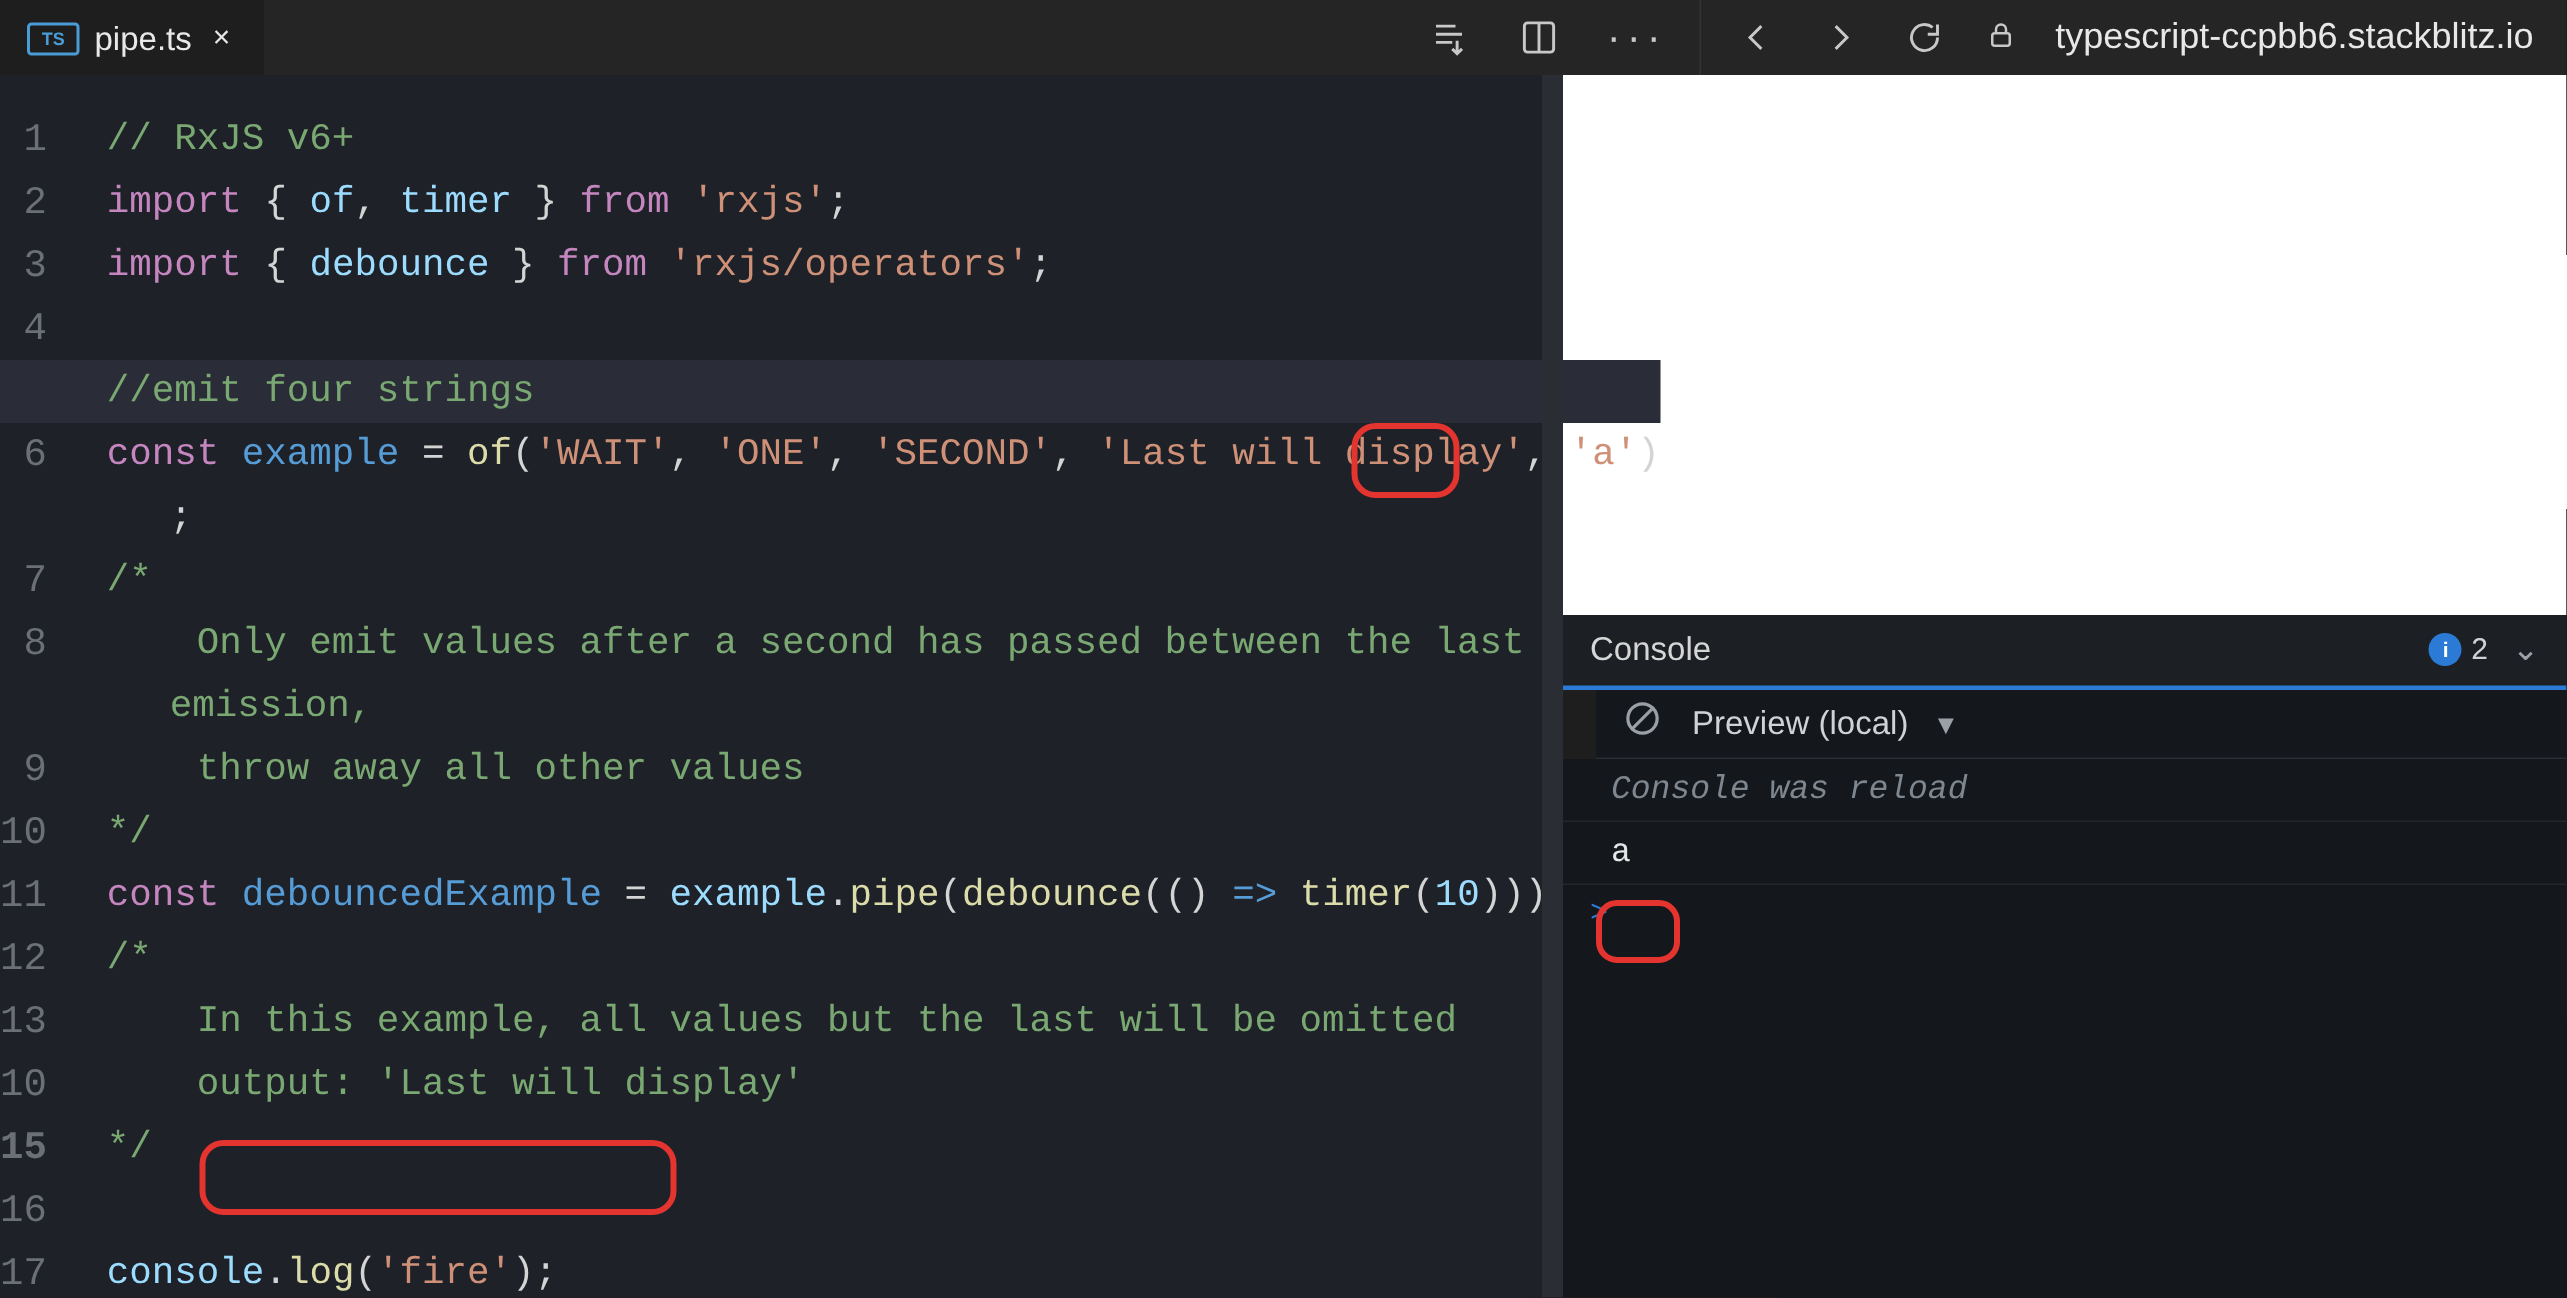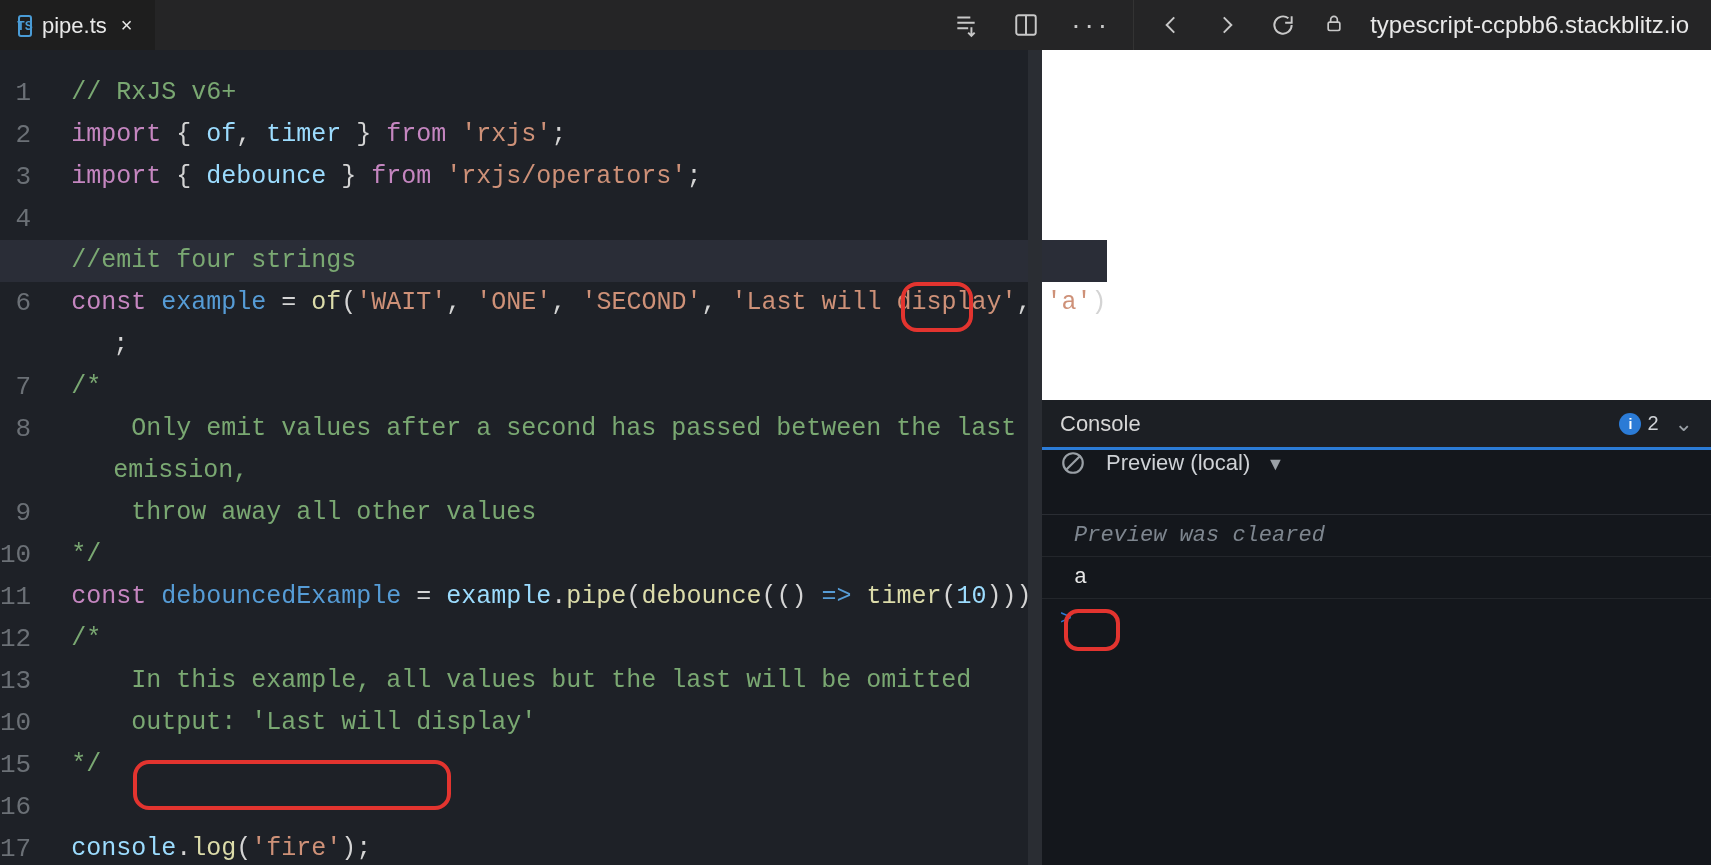--- a/index.html
+++ b/index.html
@@ -2,21 +2,21 @@
 <html><head>
 <meta charset="utf-8">
 <style>
   * { box-sizing: border-box; margin: 0; padding: 0; }
   html, body { width: 1711px; height: 865px; overflow: hidden; background:#1e1e1e; font-family: "Segoe UI", Arial, sans-serif; color:#ccc; }
   .root { display:flex; flex-direction:column; width:100%; height:100%; }
 
   
   .topbar { display:flex; align-items:stretch; height:50px; background:#252526; }
   .tab { display:flex; align-items:center; gap:10px; padding:0 18px; background:#1e1e1e; border-top:1px solid transparent; }
-  .tab .file-icon { width:14px; height:22px; display:flex; align-items:center; justify-content:center; border:2px solid #4a9cd6; color:#4a9cd6; font-size:12px; font-weight:700; border-radius:3px; }
+  .tab .file-icon { width:35px; height:22px; display:flex; align-items:center; justify-content:center; border:2px solid #4a9cd6; color:#4a9cd6; font-size:12px; font-weight:700; border-radius:3px; }
   .tab .file-name { color:#e8e8e8; font-size:22px; }
   .tab .close-x { color:#e8e8e8; font-size:20px; padding:0 4px; }
   .topbar-spacer { flex:1; }
   .editor-actions { display:flex; align-items:center; gap:30px; padding:0 22px; color:#b9b9b9; }
   .icon-btn { width:30px; height:30px; display:flex; align-items:center; justify-content:center; cursor:pointer; }
   .icon-btn svg { width:26px; height:26px; stroke:#c8c8c8; fill:none; stroke-width:1.8; }
   .dots { font-size:28px; letter-spacing:4px; color:#c8c8c8; line-height:1; }
 
   
   .preview-tb { display:flex; align-items:center; gap:26px; padding:0 22px; border-left:1px solid #333; }
@@ -49,21 +49,21 @@
   
   .right { flex:1; display:flex; flex-direction:column; min-width:0; }
   .preview-pane { flex:1; background:#ffffff; }
   .console-header { display:flex; align-items:center; height:50px; background:#1c1f24; border-bottom:3px solid #2b7bd6; padding:0 18px; gap:16px; }
   .console-header .title { color:#d6d6d6; font-size:22px; flex:0 0 auto; }
   .console-header .spacer { flex:1; }
   .badge { display:flex; align-items:center; gap:6px; color:#cfd2d6; font-size:20px; }
   .badge .dot { width:22px; height:22px; border-radius:50%; background:#2b7bd6; display:flex; align-items:center; justify-content:center; color:#fff; font-size:14px; font-weight:700; }
   .chev { color:#9aa0a6; font-size:22px; }
 
-  .console-toolbar { display:flex; align-items:flex-start; gap:20px; height:65px; background:#14171c; padding:0 18px; color:#cfd2d6; font-size:22px; border-bottom:1px solid #2a2d33; }
+  .console-toolbar { display:flex; align-items:center; gap:20px; height:46px; background:#14171c; padding:0 18px; color:#cfd2d6; font-size:22px; border-bottom:1px solid #2a2d33;margin-left:22px; }
   .nosym svg { width:26px; height:26px; stroke:#9aa0a6; fill:none; stroke-width:2; }
   .dropdown-caret { color:#9aa0a6; font-size:18px; margin-left:10px; }
   .chk { width:22px; height:22px; background:#2b7bd6; display:inline-flex; align-items:center; justify-content:center; border-radius:3px; margin-right:10px; }
   .chk svg { width:16px; height:16px; stroke:#fff; fill:none; stroke-width:3; }
 
   .console-body { flex:1; background:#14171c; font-family:Consolas,'Courier New',monospace; font-size:22px; color:#e6e6e6; overflow:auto; position:relative; }
   .c-row { padding:8px 18px 8px 32px; border-bottom:1px solid #23262b; }
   .c-cleared { color:#7e868f; font-style:italic; }
   .c-prompt { color:#2b7bd6; padding:8px 18px; font-size:20px; }
   .c-annot { position:absolute; border:4px solid #e3342f; border-radius:14px; pointer-events:none; }
@@ -133,21 +133,21 @@
           <div style="height: 42px;"></div>
           <div style="height: 42px;">7</div>
           <div style="height: 42px;">8</div>
           <div style="height: 42px;"></div>
           <div style="height: 42px;">9</div>
           <div style="height: 42px;">10</div>
           <div style="height: 42px;">11</div>
           <div style="height: 42px;">12</div>
           <div style="height: 42px; text-align: center;">13</div>
           <div style="height: 42px;">10</div>
-          <div style="height: 42px;">15</div>
+          <div style="height: 42px; font-weight: bold;">15</div>
           <div style="height: 42px;">16</div>
           <div style="height: 42px;">17</div>
         </div>
       <div class="code" id="code"><div class="line"><span class="tk-comment">// RxJS v6+</span></div><div class="line"><span class="tk-kw">import </span><span class="tk-p">{ </span><span class="tk-id">of</span><span class="tk-p">, </span><span class="tk-id">timer</span><span class="tk-p"> } </span><span class="tk-kw">from </span><span class="tk-str">'rxjs'</span><span class="tk-p">;</span></div><div class="line"><span class="tk-kw">import </span><span class="tk-p">{ </span><span class="tk-id">debounce</span><span class="tk-p"> } </span><span class="tk-kw">from </span><span class="tk-str">'rxjs/operators'</span><span class="tk-p">;</span></div><div class="line"></div><div class="line hl-active"><span class="tk-comment">//emit four strings</span></div><div class="line"><span class="tk-kw">const </span><span class="tk-var">example</span><span class="tk-p"> = </span><span class="tk-fn">of</span><span class="tk-p">(</span><span class="tk-str">'WAIT'</span><span class="tk-p">, </span><span class="tk-str">'ONE'</span><span class="tk-p">, </span><span class="tk-str">'SECOND'</span><span class="tk-p">, </span><span class="tk-str">'Last will display'</span><span class="tk-p">, </span><span class="tk-str">'a'</span><span class="tk-p">)</span></div><div class="line wrap"><span class="tk-p">;</span></div><div class="line"><span class="tk-comment">/*</span></div><div class="line"><span class="tk-comment">    Only emit values after a second has passed between the last</span></div><div class="line wrap"><span class="tk-comment">emission,</span></div><div class="line"><span class="tk-comment">    throw away all other values</span></div><div class="line"><span class="tk-comment">*/</span></div><div class="line"><span class="tk-kw">const </span><span class="tk-var">debouncedExample</span><span class="tk-p"> = </span><span class="tk-id">example</span><span class="tk-p">.</span><span class="tk-fn">pipe</span><span class="tk-p">(</span><span class="tk-fn">debounce</span><span class="tk-p">(() </span><span class="tk-arrow">=&gt;</span><span class="tk-p"> </span><span class="tk-fn">timer</span><span class="tk-p">(</span><span class="tk-id">10</span><span class="tk-p">)));</span></div><div class="line"><span class="tk-comment">/*</span></div><div class="line"><span class="tk-comment">    In this example, all values but the last will be omitted</span></div><div class="line"><span class="tk-comment">    output: 'Last will display'</span></div><div class="line"><span class="tk-comment">*/</span></div><div class="line"></div><div class="line"><span class="tk-id">console</span><span class="tk-p">.</span><span class="tk-fn">log</span><span class="tk-p">(</span><span class="tk-str">'fire'</span><span class="tk-p">);</span></div><div class="annot" style="top: 232px; left: 852px; width: 72px; height: 50px;"></div><div class="annot" style="top: 710px; left: 84px; width: 318px; height: 50px;"></div></div>
     </div>
 
     <div class="right">
       <div class="preview-pane"></div>
 
       <div class="console-header">
@@ -168,20 +168,20 @@
             </svg>
         </span>
         <span>
           <span>Preview (local)</span>
           <span class="dropdown-caret">▼</span>
         </span>
         <span style="width:30px"></span>
       </div>
 
       <div class="console-body" id="consoleBody">
-          <div class="c-row c-cleared">Preview was cleared</div>
+          <div class="c-row c-cleared">Console was reload</div>
           <div class="c-row">a</div>
           <div class="c-prompt">&gt;</div>
           <div class="c-annot" style="top: 94px; left: 22px; width: 56px; height: 42px;"></div>
         </div>
     </div>
   </div>
 </div>
 
 </body></html>

